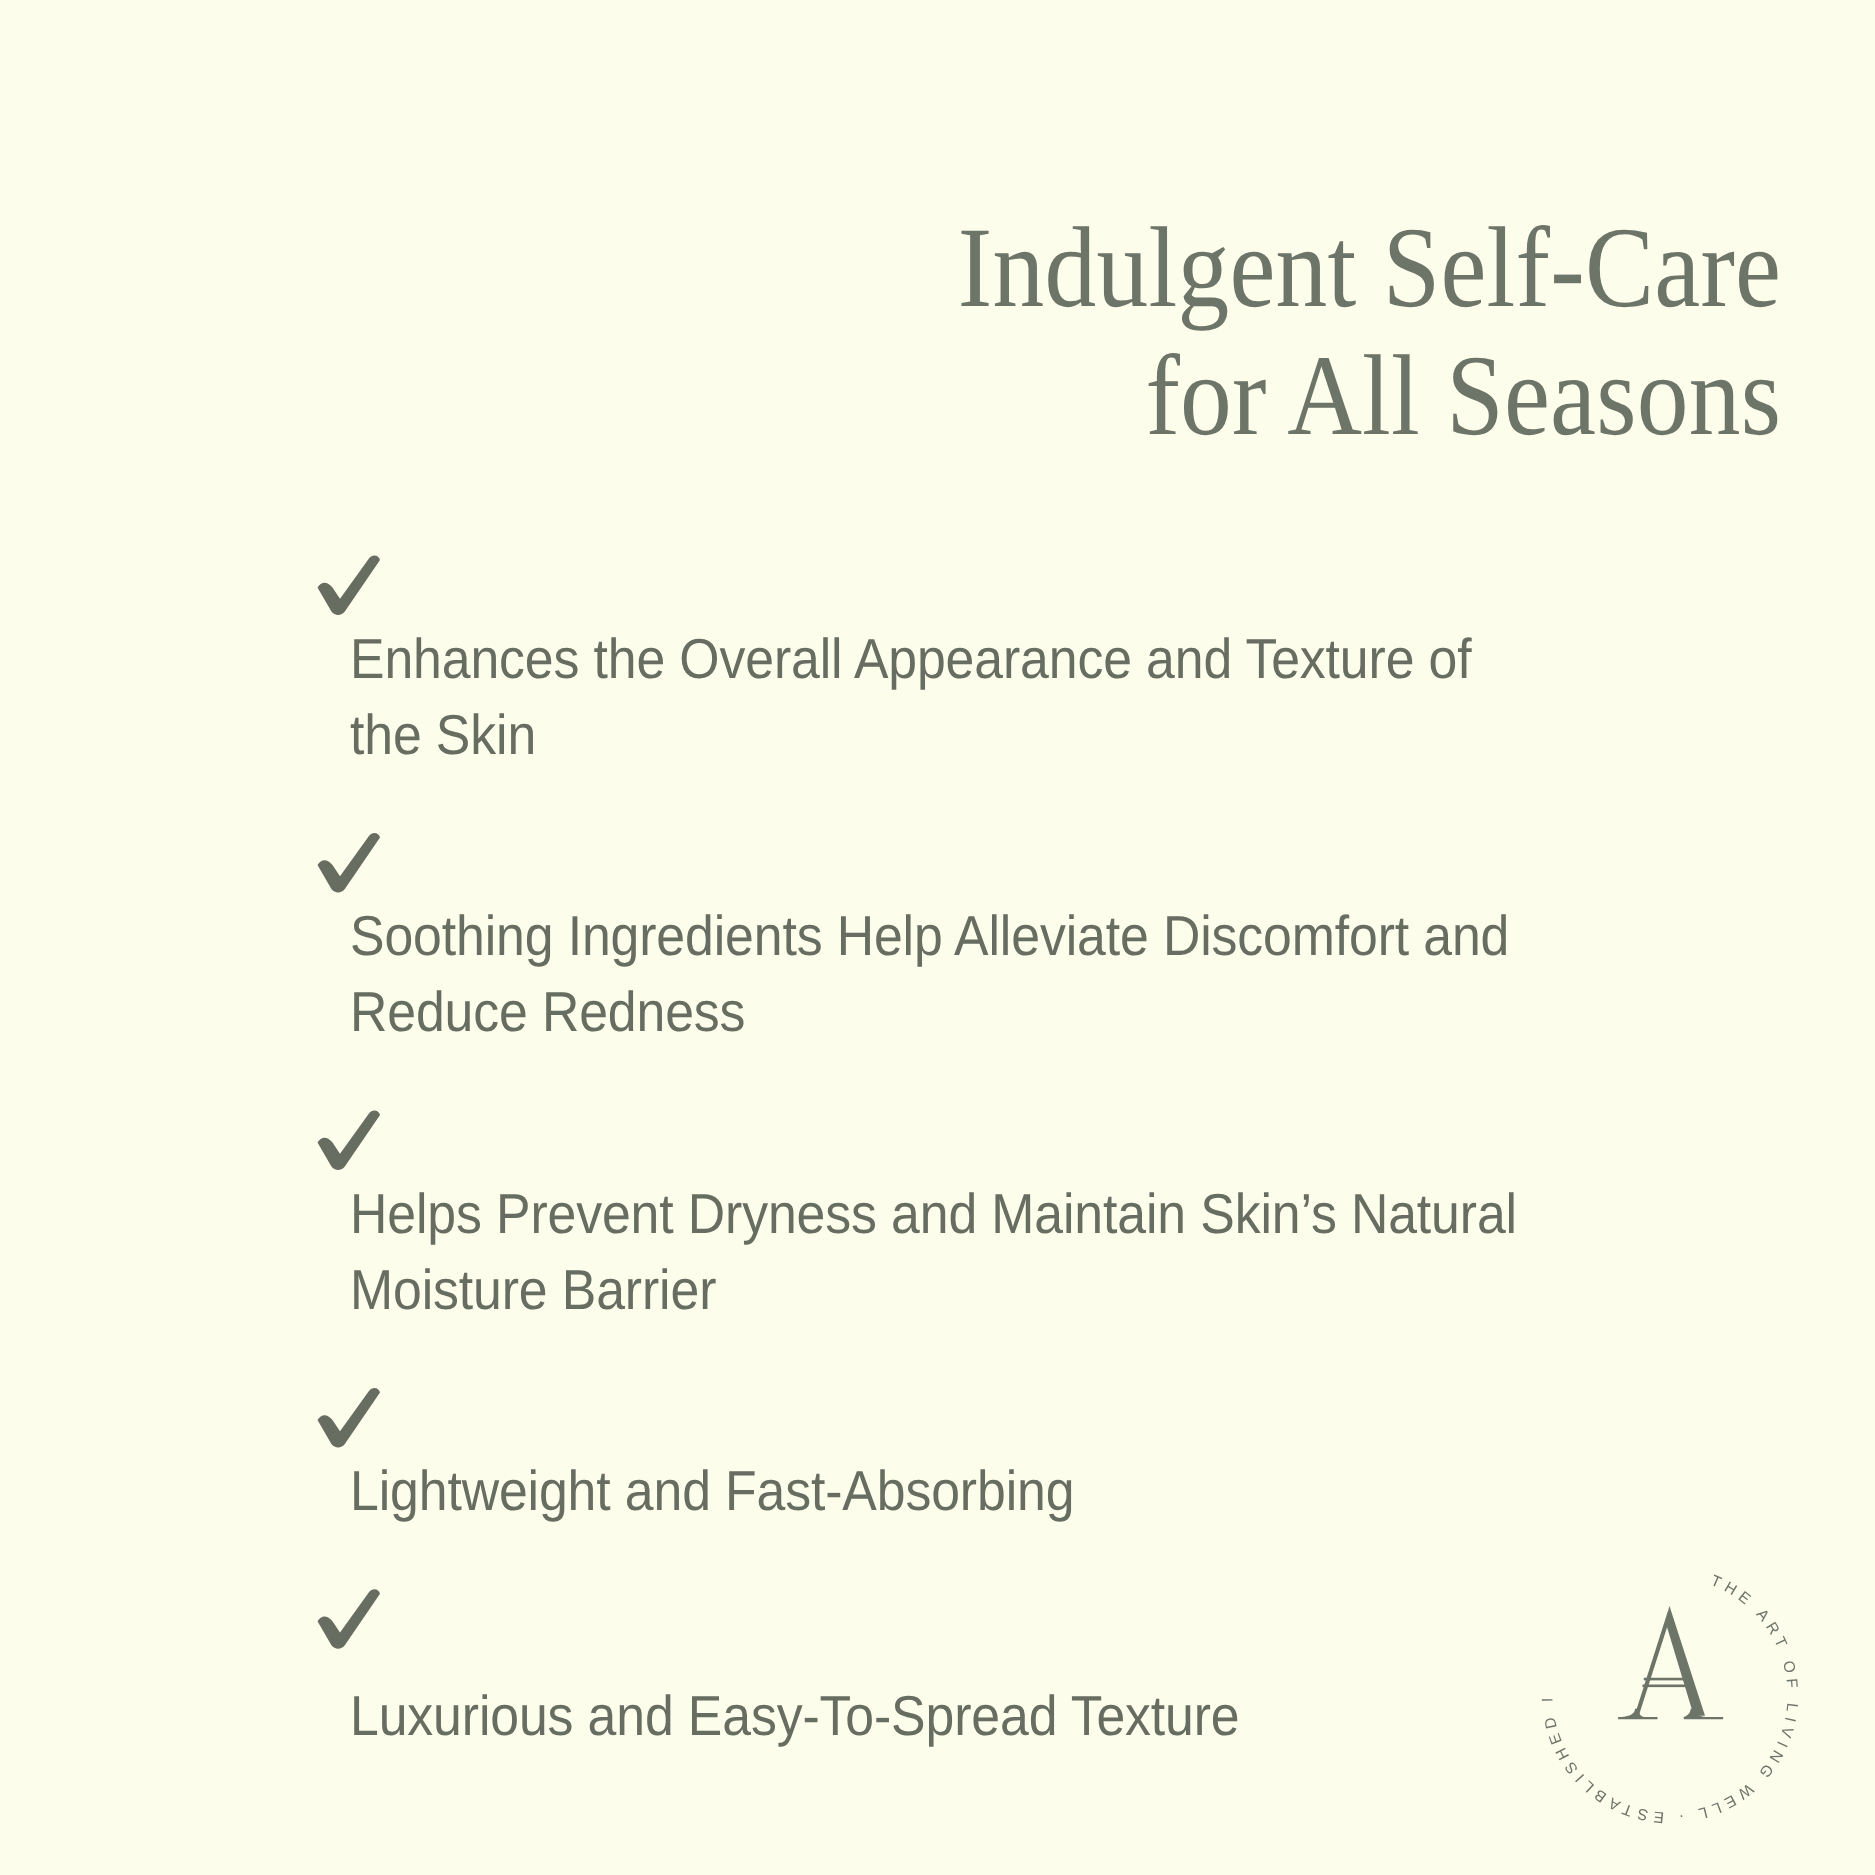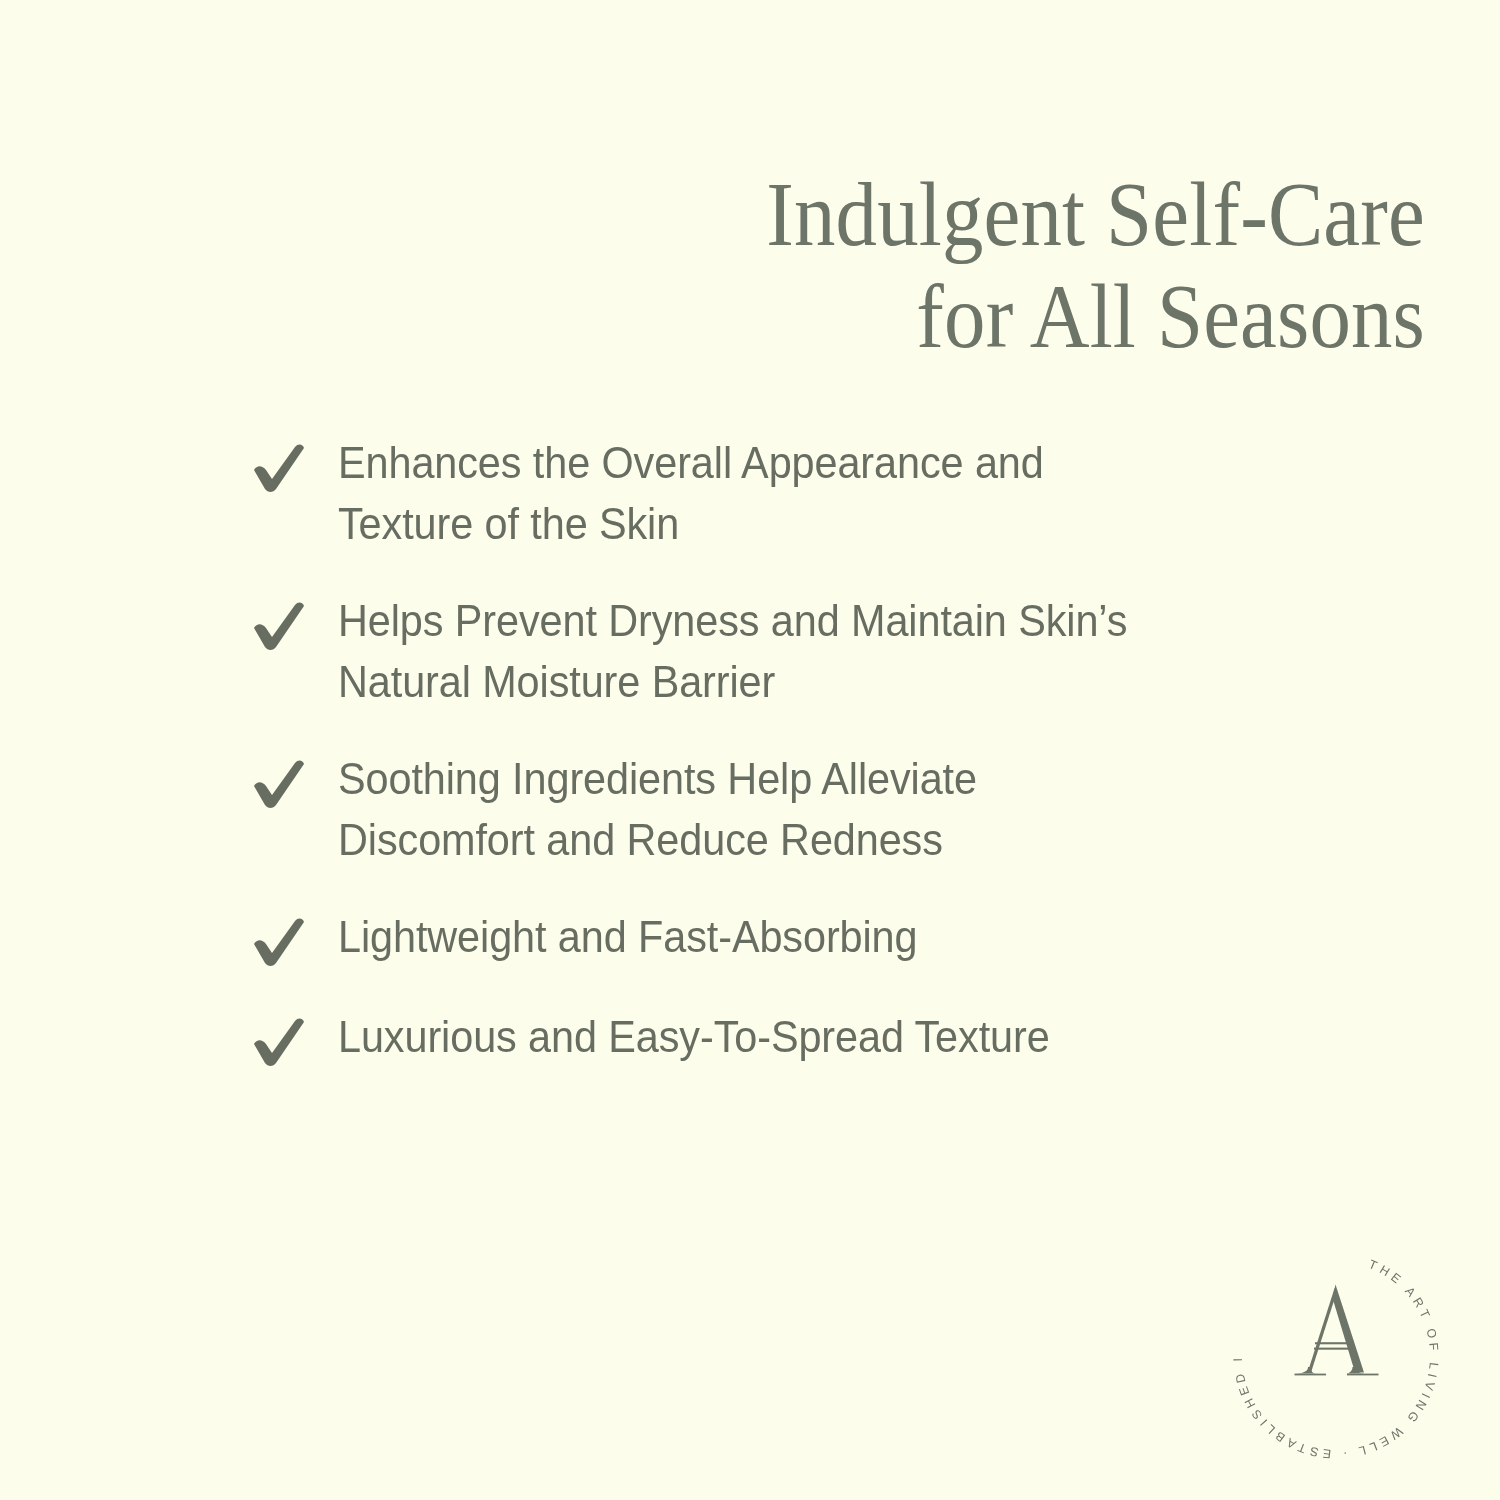--- a/index.html
+++ b/index.html
@@ -45,22 +45,23 @@
   .benefits {
     position: absolute;
     left: 250px;
     top: 432px;
     width: 960px;
   }
   .benefit-row {
     display: flex;
     align-items: flex-start;
     margin-bottom: 36px;
+    flex-direction: column;
   }
-  .benefit-row:last-child { margin-bottom: 0; }
+  .benefit-row:last-child { margin-bottom: 0; gap: 19px; }
 
   .check-icon {
     flex: 0 0 auto;
     width: 58px;
     height: 56px;
     margin-top: 8px;
     display: block;
   }
   .benefit-text {
     flex: 1 1 auto;
@@ -101,28 +102,28 @@
         <path d="M4 30 C7 25 12 25 16 30 L22 39 L45 7 C48 3 53 4 54 8 L26 49 C23 53 18 53 15 49 Z" fill="#676e61"></path>
       </svg>
       <div class="benefit-text">Enhances the Overall Appearance and Texture of the Skin</div>
     </div>
 
 
     <div class="benefit-row">
       <svg class="check-icon" viewBox="0 0 58 56">
         <path d="M4 30 C7 25 12 25 16 30 L22 39 L45 7 C48 3 53 4 54 8 L26 49 C23 53 18 53 15 49 Z" fill="#676e61"></path>
       </svg>
-      <div class="benefit-text">Helps Prevent Dryness and Maintain Skin’s Natural Moisture Barrier</div>
+      <div class="benefit-text">Soothing Ingredients Help Alleviate Discomfort and Reduce Redness</div>
     </div>
 
     <div class="benefit-row">
       <svg class="check-icon" viewBox="0 0 58 56">
         <path d="M4 30 C7 25 12 25 16 30 L22 39 L45 7 C48 3 53 4 54 8 L26 49 C23 53 18 53 15 49 Z" fill="#676e61"></path>
       </svg>
-      <div class="benefit-text">Soothing Ingredients Help Alleviate Discomfort and Reduce Redness</div>
+      <div class="benefit-text">Helps Prevent Dryness and Maintain Skin’s Natural Moisture Barrier</div>
     </div>
 
     <div class="benefit-row">
       <svg class="check-icon" viewBox="0 0 58 56">
         <path d="M4 30 C7 25 12 25 16 30 L22 39 L45 7 C48 3 53 4 54 8 L26 49 C23 53 18 53 15 49 Z" fill="#676e61"></path>
       </svg>
       <div class="benefit-text">Lightweight and Fast-Absorbing</div>
     </div>
 
     <div class="benefit-row">

